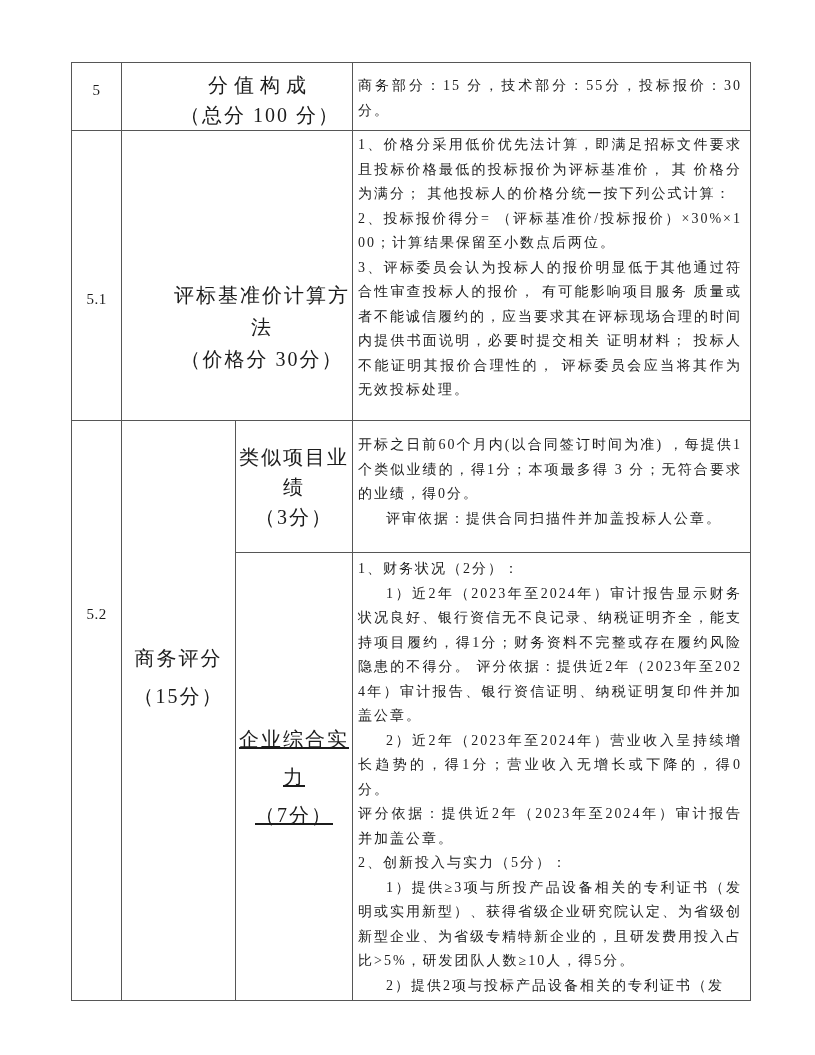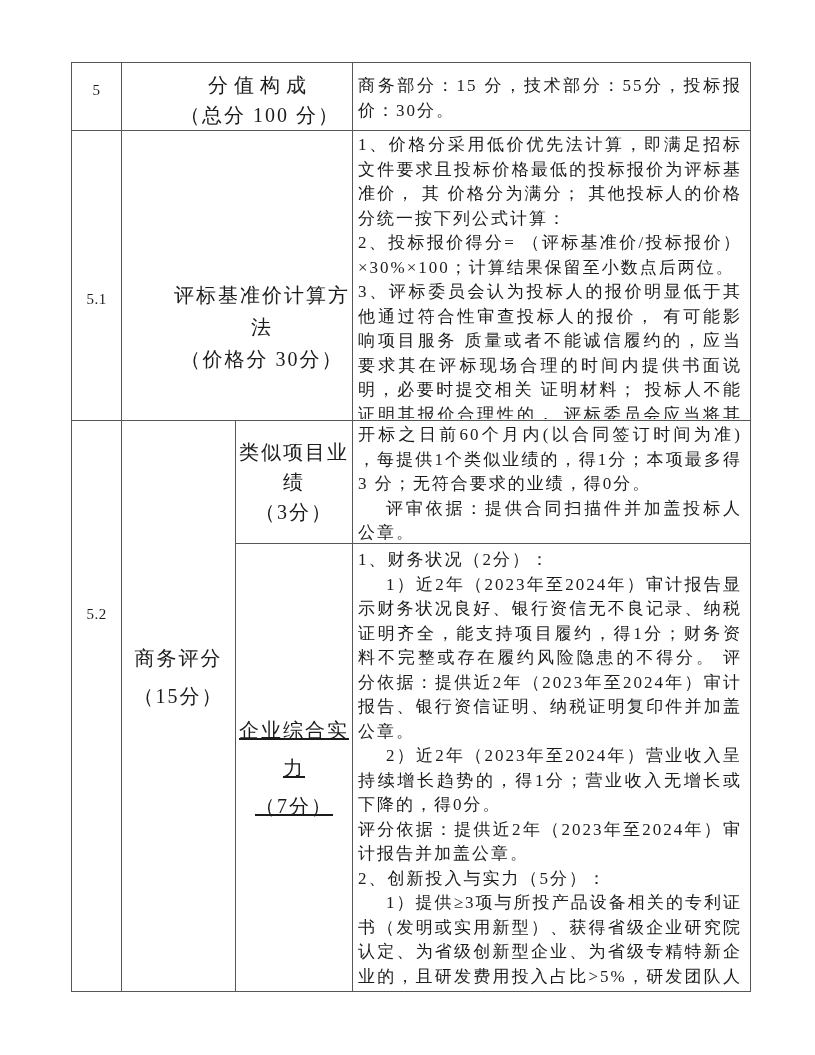--- a/index.html
+++ b/index.html
@@ -28,25 +28,25 @@
   td.lbl-52  { padding-top:218px; line-height:38px; }
   td.lbl-52a { vertical-align:middle; line-height:30px; }
   td.lbl-52b { vertical-align:middle; line-height:38px;text-decoration:underline; }
   .ls-wide { letter-spacing:6px; }
 
   
   td.content { padding:0; }
   .box { overflow:hidden; padding:0 8px 0 5px; }
   .box-5   { height:58px;  padding-top:11px; }
   .box-51  { height:288px; padding-top:2px; }
-  .box-52a { height:121px; padding-top:2px; }
+  .box-52a { height:121px; padding-top:2px;margin-top:10px; }
   .box-52b { height:446px; padding-top:4px; }
 
   .para {
-    font-size:17px; line-height:24.5px; letter-spacing:2px;
+    font-size:14px; line-height:24.5px; letter-spacing:2px;
     text-align:justify; word-break:break-all;
   }
   .para.indent { text-indent:28px; }
 </style>
 </head>
 <body>
 
 <table class="doc-table">
   <colgroup>
     <col style="width:50px">

